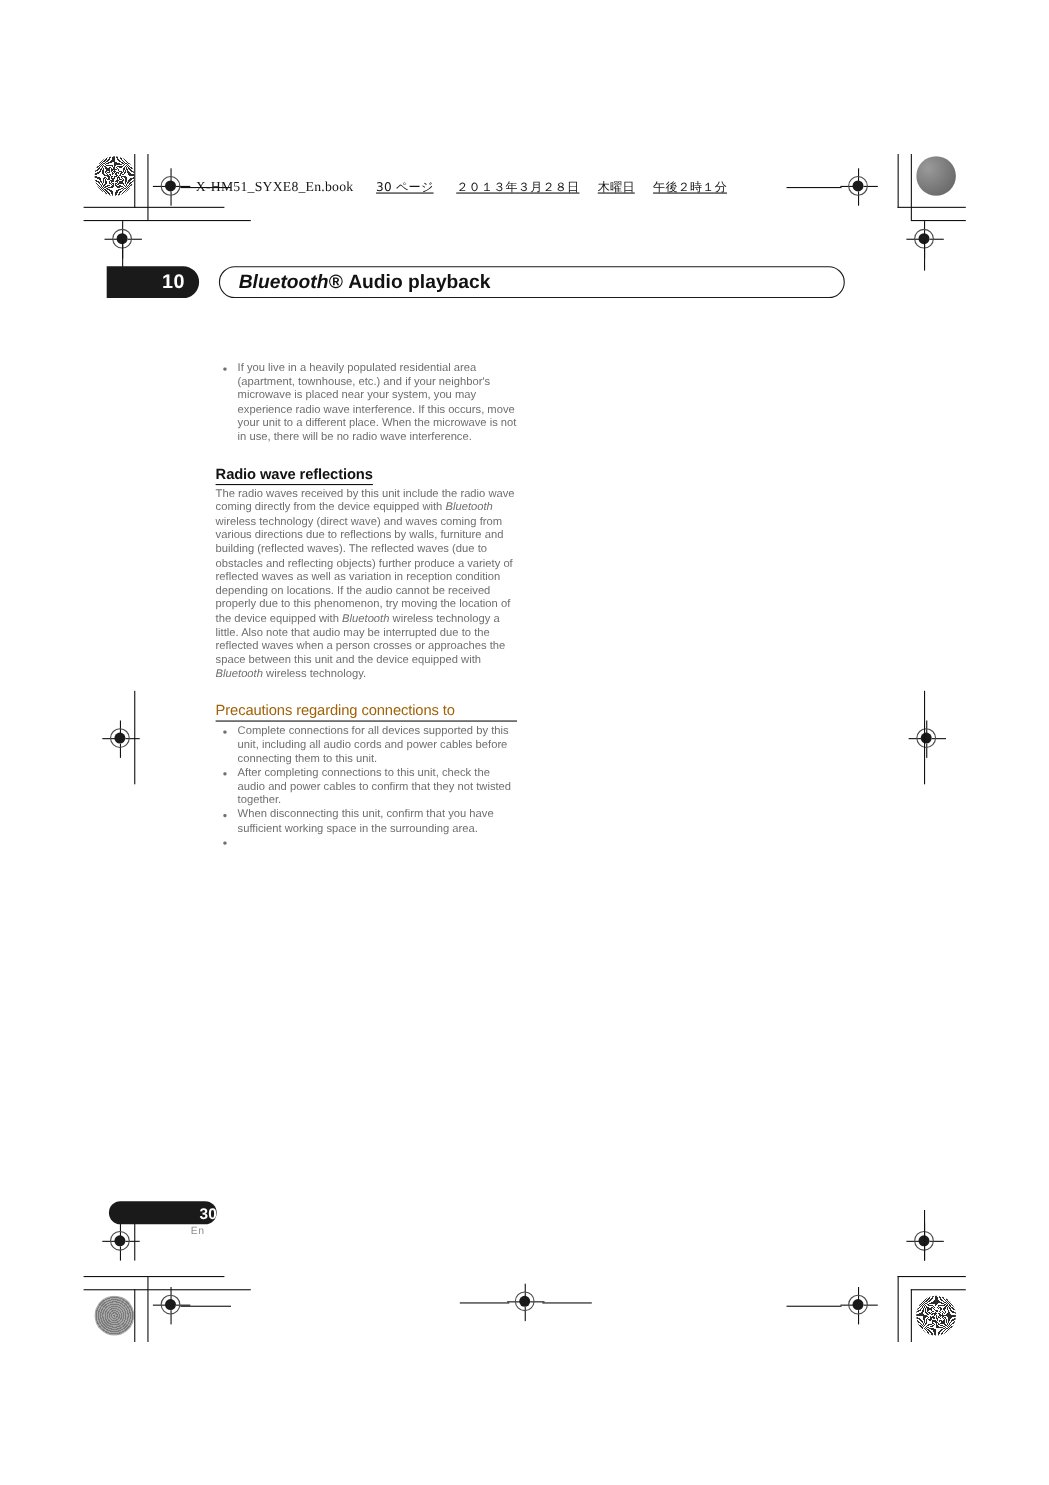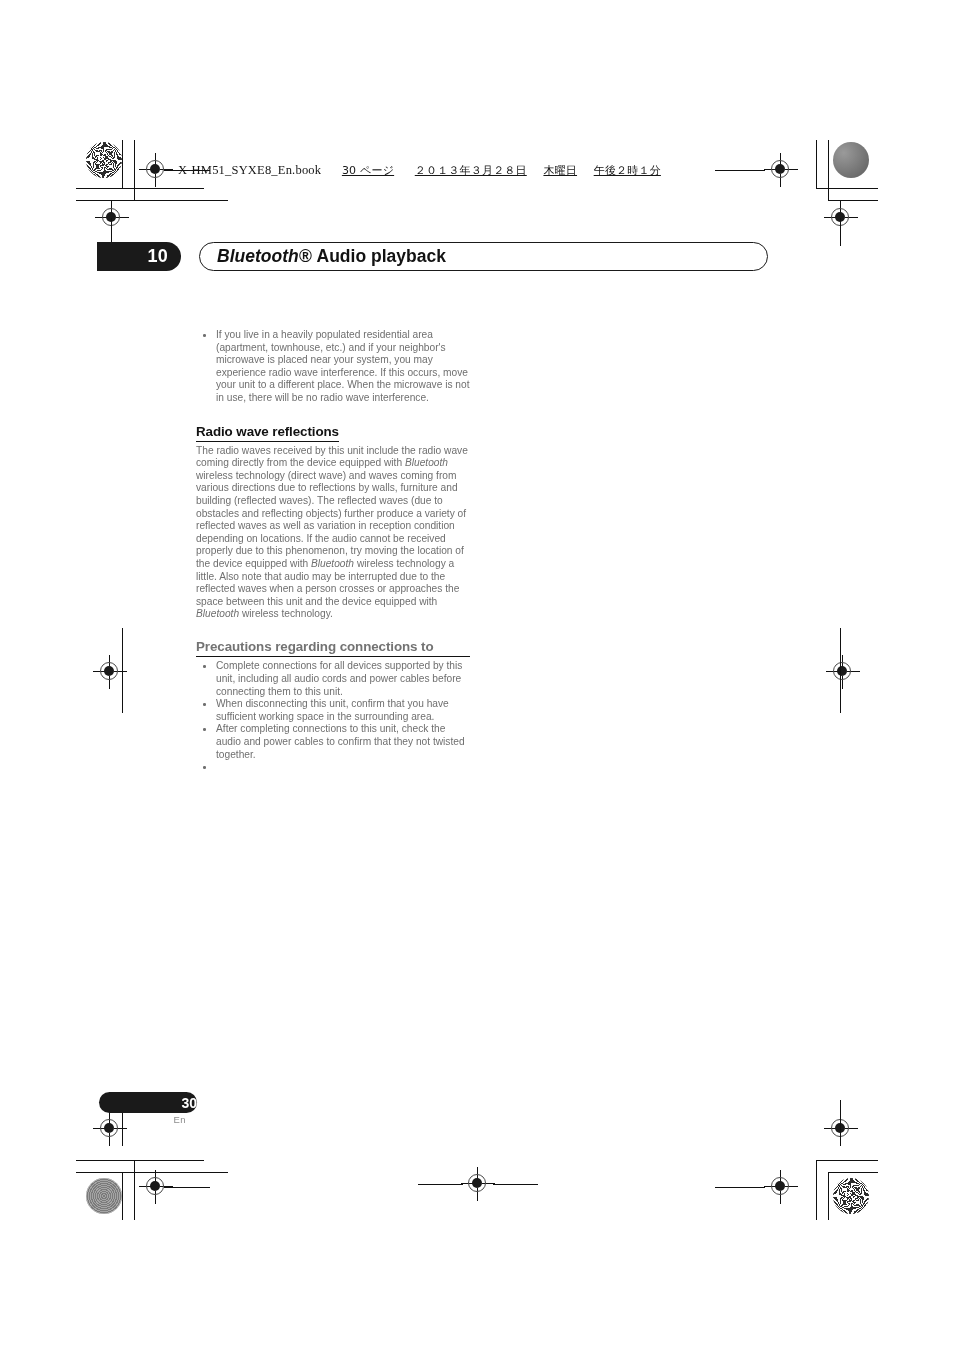--- a/index.html
+++ b/index.html
@@ -196,22 +196,22 @@
     display: inline-block;
     line-height: 17px;
     letter-spacing: -0.1px;
   }
   .head-wrap { margin-top: 17px; margin-bottom: 3px; }
   .head-line {
     display: block;
     border-bottom: 1.2px solid #121212;
     padding-bottom: 1px;
     font-size: 13.4px;
-    font-weight: bold;
-    color: #737373;
+    font-weight: normal;
+    color: #a16207;
     line-height: 17.5px;
     letter-spacing: -0.1px;
   }
 
   p.body {
     font-size: 10.2px;
     line-height: 12.6px;
     color: #6f6f6f;
     margin: 0;
     padding: 0;
@@ -425,25 +425,25 @@
     <span class="head-line">Precautions regarding connections to</span>
   </div>
 
   <ul class="bullets" style="margin-top:2px;">
     <li>
       <span class="dot"></span>
       <span>Complete connections for all devices supported by this unit, including all audio cords and power cables before connecting them to this unit.</span>
     </li>
     <li>
       <span class="dot"></span>
-      <span>When disconnecting this unit, confirm that you have sufficient working space in the surrounding area.</span>
+      <span>After completing connections to this unit, check the audio and power cables to confirm that they not twisted together.</span>
     </li>
     <li>
       <span class="dot"></span>
-      <span>After completing connections to this unit, check the audio and power cables to confirm that they not twisted together.</span>
+      <span>When disconnecting this unit, confirm that you have sufficient working space in the surrounding area.</span>
     </li>
     <li>
       <span class="dot"></span>
     </li>
   </ul>
 
 </div>
 
 <div class="footer">
   <div class="page-pill">30</div>

